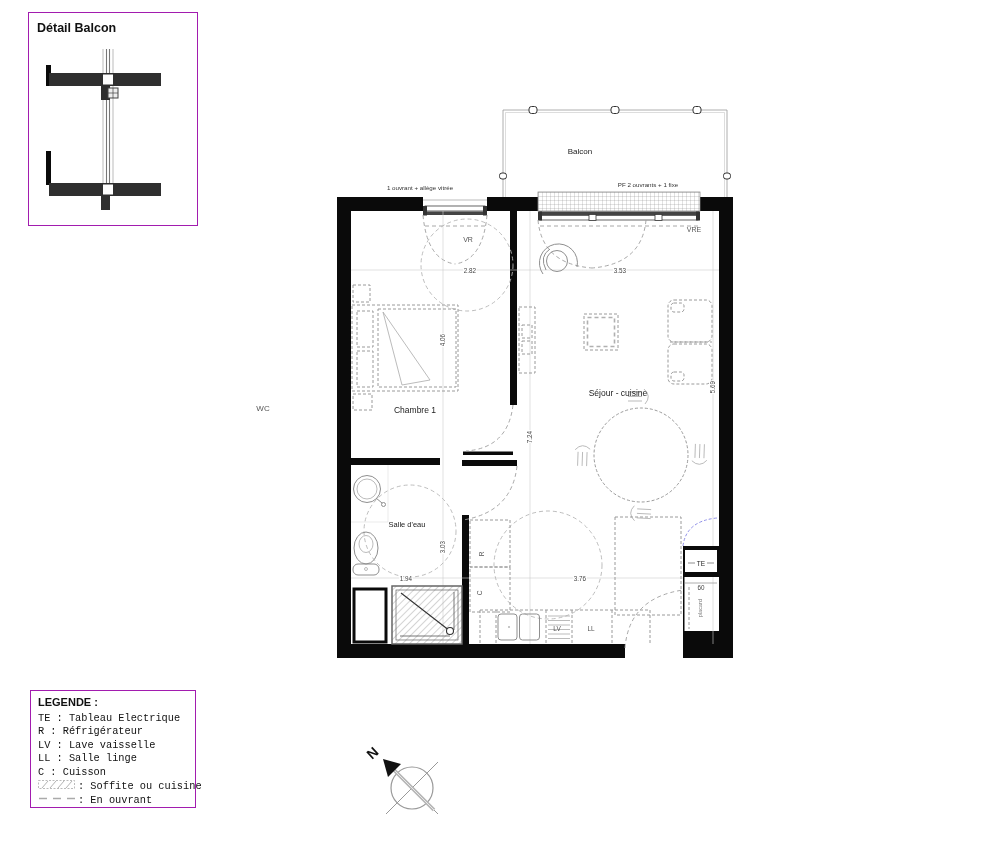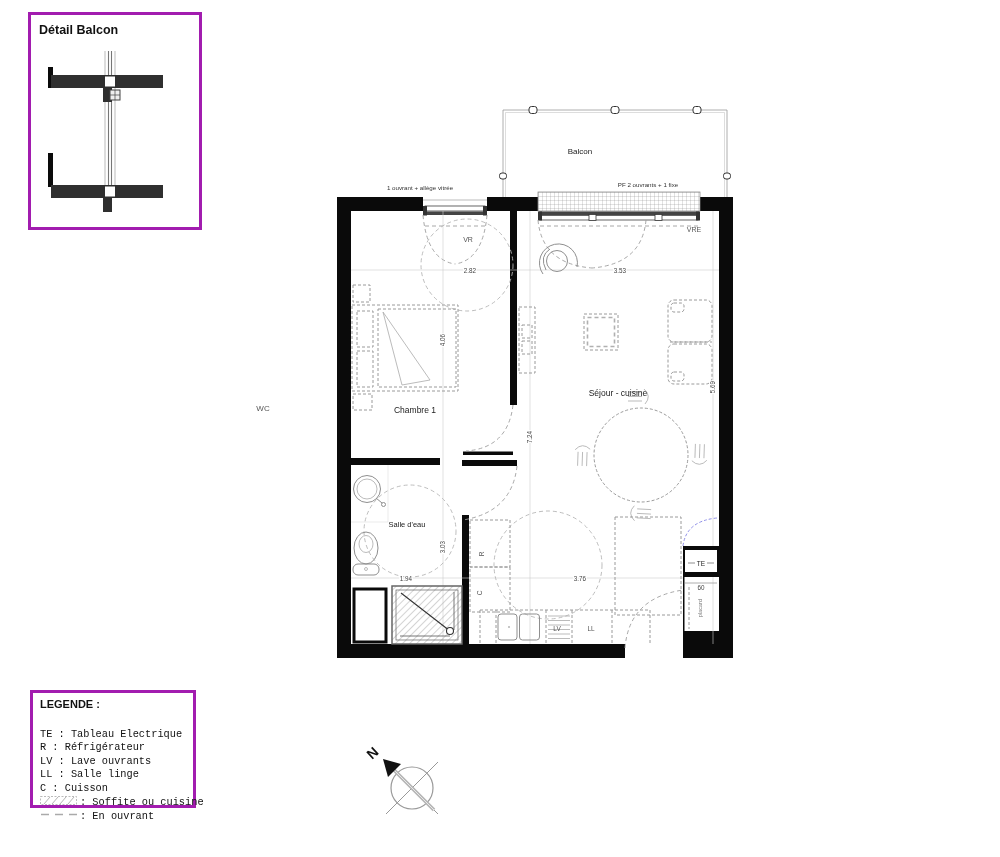--- a/index.html
+++ b/index.html
@@ -1,22 +1,22 @@
 <!DOCTYPE html>
 <html><head>
 <meta charset="utf-8">
 <style>
   html,body{margin:0;padding:0;background:#fff;}
   .page{position:relative;width:1000px;height:857px;background:#ffffff;
         font-family:"Liberation Sans", sans-serif;overflow:hidden;}
-  .box{position:absolute;border:3px solid #a21caf;background:#fff;}
+  .box{position:absolute;border:1px solid #a21caf;background:#fff;}
   #detail-box{left:28px;top:12px;width:168px;height:212px;}
   #detail-box .title{font-weight:bold;font-size:12.5px;color:#111;padding:8px 0 0 8px;}
   #legend-box{left:30px;top:690px;width:166px;height:118px;padding:5px 0 0 7px;box-sizing:border-box;}
-  #legend-box .ltitle{font-weight:bold;font-size:11px;color:#111;margin-bottom:18px;}
+  #legend-box .ltitle{font-weight:bold;font-size:11px;color:#111;margin-bottom:4px;}
   #legend-box .lrow{font-size:10.3px;color:#111;line-height:13.4px;white-space:nowrap;font-family:Liberation Mono, monospace;}
   #legend-box .lsym{display:inline-flex;align-items:center;margin-right:2px;vertical-align:-1px;}
   #plan{position:absolute;left:230px;top:80px;width:530px;height:610px;}
   #compass{position:absolute;left:358px;top:738px;width:100px;height:92px;}
   svg{display:block;}
   svg text{font-family:"Liberation Sans", sans-serif;}
   .wall{fill:#0a0a0a;stroke:none;}
   .fd{fill:none;stroke:#9a9a9a;stroke-width:1;stroke-dasharray:3 2;}
   .fdl{fill:none;stroke:#b0b0b0;stroke-width:1.6;stroke-dasharray:4 3;}
   .fs{fill:none;stroke:#8f8f8f;stroke-width:1;}
@@ -275,21 +275,21 @@
     <text transform="rotate(-90 215 467)" x="215" y="467" text-anchor="middle" class="dimv">3.03</text>
     <text x="176" y="500.5" text-anchor="middle" class="dimt">1.94</text>
     <text x="350" y="500.5" text-anchor="middle" class="dimt">3.76</text>
     <text x="471" y="510" text-anchor="middle" font-size="5.5" class="dimt">60</text>
   </svg>
 
   <div class="box" id="legend-box">
     <div class="ltitle">LEGENDE :</div>
     <div class="lrow">TE : Tableau Electrique</div>
     <div class="lrow">R : Réfrigérateur</div>
-    <div class="lrow">LV : Lave ouvrants</div>
+    <div class="lrow">LV : Lave vaisselle</div>
     <div class="lrow">LL : Salle linge</div>
     <div class="lrow">C : Cuisson</div>
     <div class="lrow">
       <span class="lsym">
         <svg width="38" height="11" viewBox="0 0 38 11">
           <rect x="0.5" y="1.5" width="36" height="8" fill="none" stroke="#aaa" stroke-width="0.8" stroke-dasharray="2 1.5"></rect>
           <path d="M4,9 L10,2 M12,9 L18,2 M20,9 L26,2 M28,9 L34,2" stroke="#aaa" stroke-width="0.9" fill="none"></path>
         </svg>
       </span><span>: Soffite ou cuisine</span>
     </div>

